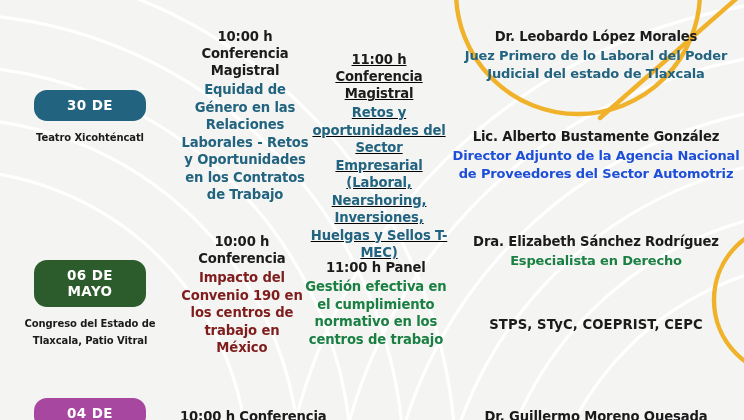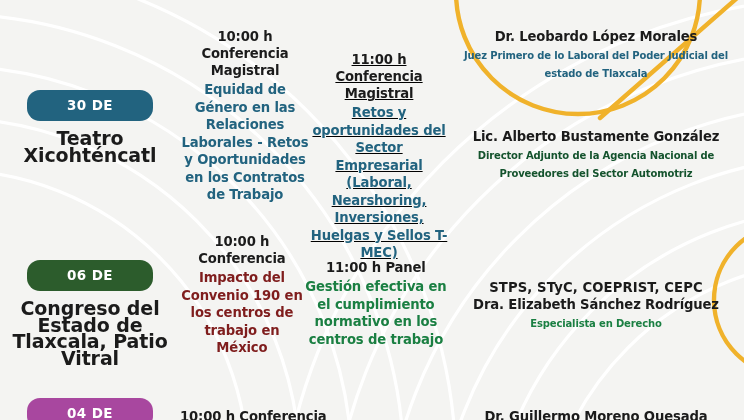--- a/index.html
+++ b/index.html
@@ -63,35 +63,35 @@
   .col-speaker {
     width: 296px;
     flex: 0 0 296px;
     display: flex;
     flex-direction: column;
     align-items: center;
   }
   .badge {
     display: block;
     box-sizing: border-box;
-    width: 126px;
+    width: 112px;
     padding: 7px 0 8px 0;
     border-radius: 13px;
     color: #ffffff;
     font-weight: bold;
     font-size: 13.5px;
     line-height: 16px;
     letter-spacing: 0.4px;
     text-align: center;
   }
   .venue {
     margin-top: 9px;
     color: #1b1b1b;
     font-weight: bold;
-    font-size: 19px;
+    font-size: 10px;
     line-height: 16.5px;
     text-align: center;
     letter-spacing: -0.1px;
   }
   .slot {
     text-align: center;
   }
   .slot-time {
     color: #1b1b1b;
     font-weight: bold;
@@ -109,21 +109,21 @@
   .sp-name {
     color: #1b1b1b;
     font-weight: bold;
     font-size: 13.2px;
     line-height: 17px;
     letter-spacing: -0.15px;
     text-align: center;
   }
   .sp-role {
     font-weight: bold;
-    font-size: 10px;
+    font-size: 13px;
     line-height: 17.5px;
     letter-spacing: -0.15px;
     text-align: center;
     margin-top: 2px;
   }
   .sp-plain {
     color: #1b1b1b;
     font-weight: bold;
     font-size: 13.2px;
     line-height: 17px;
@@ -186,53 +186,54 @@
         </div>
       </div>
 
       <div class="col-speaker">
         <div class="slot">
           <div class="sp-name">Dr. Leobardo López Morales</div>
           <div class="sp-role" style="color:#22637f;">Juez Primero de lo Laboral del Poder Judicial del estado de Tlaxcala</div>
         </div>
         <div class="slot" style="margin-top:46px;">
           <div class="sp-name">Lic. Alberto Bustamente González</div>
-          <div class="sp-role" style="color:#14532d;">Director Adjunto de la Agencia Nacional de Proveedores del Sector Automotriz</div>
+          <div class="sp-role" style="color:#1d4ed8;">Director Adjunto de la Agencia Nacional de Proveedores del Sector Automotriz</div>
         </div>
       </div>
     </div>
 
     <div class="day-row" style="top:233px;">
 
       <div class="col-date">
         <div style="height:27px;"></div>
         <div class="badge" style="background:#2c5c2c;">
           <div>06 DE</div>
+          <div>MAYO</div>
         </div>
         <div class="venue">Congreso del Estado de Tlaxcala, Patio Vitral</div>
       </div>
 
       <div class="col-topic">
         <div class="slot">
           <div class="slot-time">10:00 h Conferencia</div>
           <div class="slot-title" style="color:#7f1d1d;">Impacto del Convenio 190 en los centros de trabajo en México</div>
         </div>
         <div class="slot" style="margin-top:26px;">
           <div class="slot-time">11:00 h Panel</div>
           <div class="slot-title" style="color:#1a7f42;">Gestión efectiva en el cumplimiento normativo en los centros de trabajo</div>
         </div>
       </div>
 
       <div class="col-speaker">
+        <div class="slot">
+          <div class="sp-name">Dra. Elizabeth Sánchez Rodríguez</div>
+          <div class="sp-role" style="color:#1a7f42;">Especialista en Derecho</div>
+        </div>
         <div class="slot" style="margin-top:46px;">
           <div class="sp-plain">STPS, STyC, COEPRIST, CEPC</div>
-        </div>
-        <div class="slot">
-          <div class="sp-name">Dra. Elizabeth Sánchez Rodríguez</div>
-          <div class="sp-role" style="color:#1a7f42;">Especialista en Derecho</div>
         </div>
       </div>
     </div>
 
     <div class="day-row" style="top:398px;">
 
       <div class="col-date">
         <div class="badge" style="background:#a8479f;">
           <div>04 DE</div>
           <div></div>

